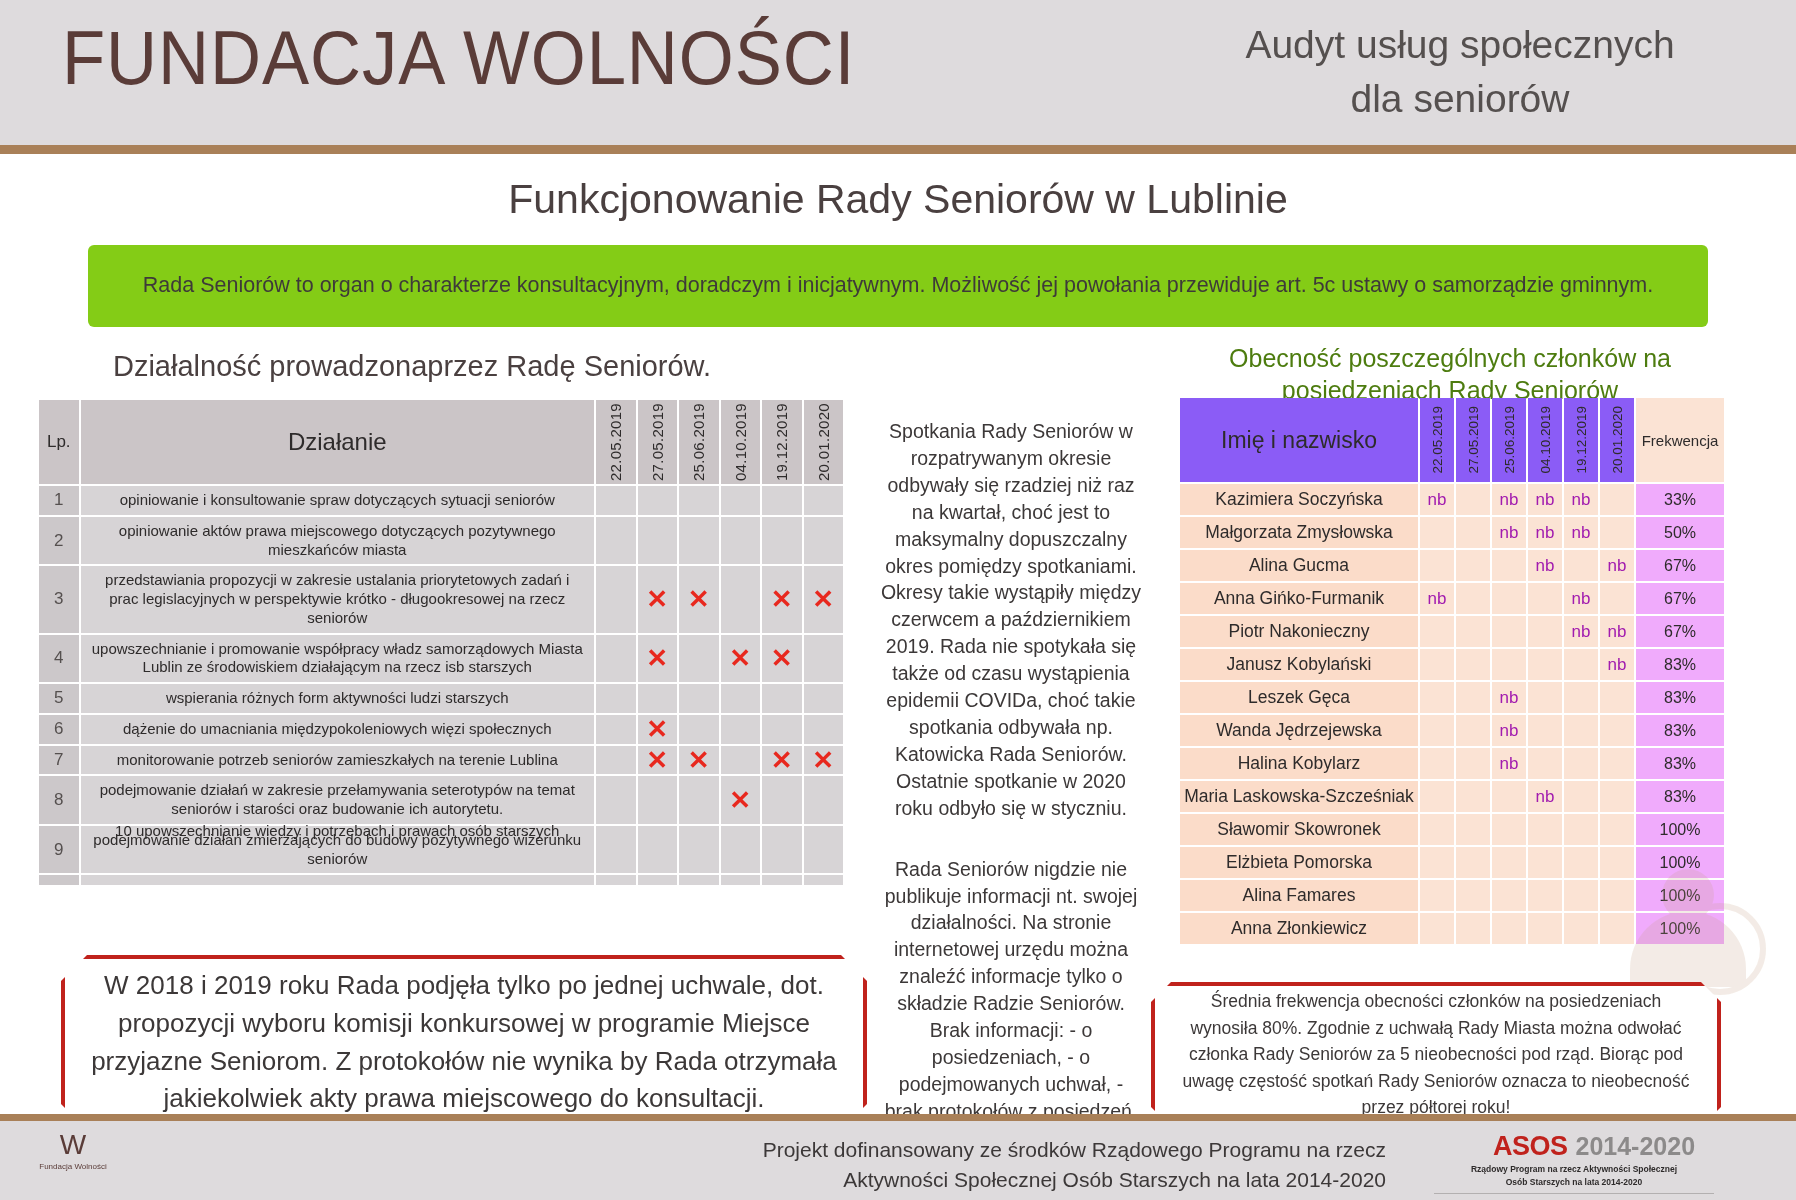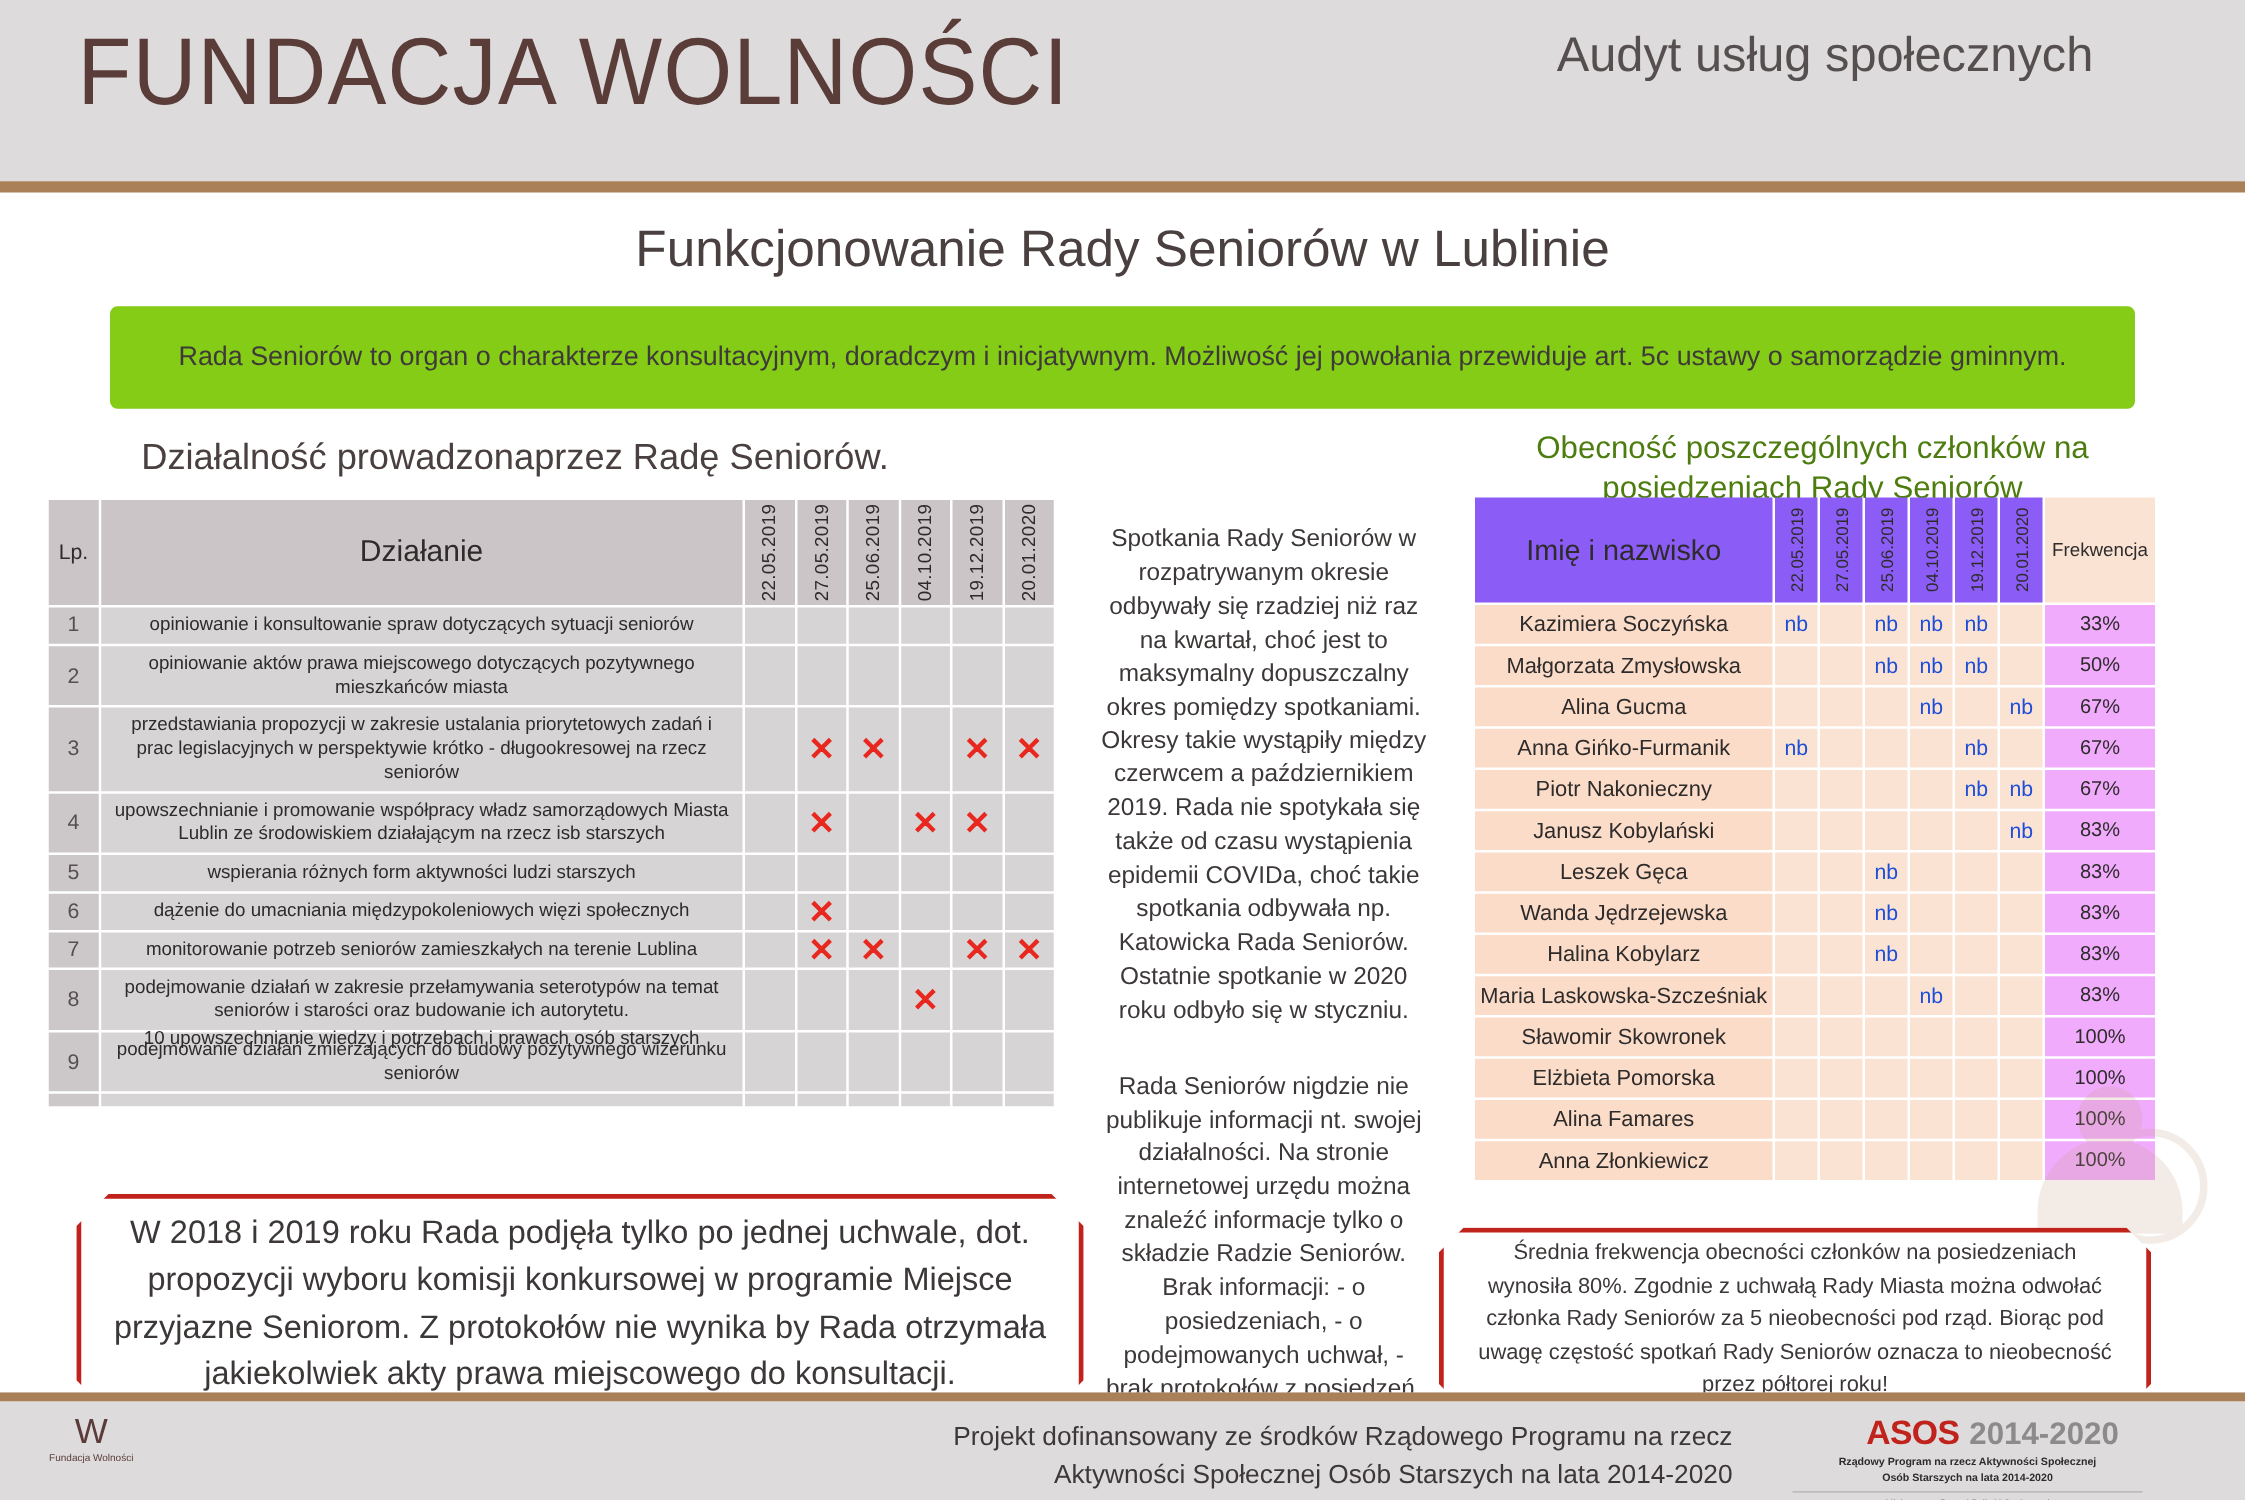--- a/index.html
+++ b/index.html
@@ -105,21 +105,21 @@
   .tbl-right th.c-name { width: 238px; font-size:23px; }
   .tbl-right th.c-dt { width: 34px; }
   .tbl-right th.c-frq { width: 88px; font-size:15px; background:#fbe3d4; }
   .tbl-right .vdate {
     writing-mode: vertical-rl; transform: rotate(180deg);
     font-size:13.5px; white-space:nowrap; margin:0 auto; display:block;
   }
   .tbl-right td { height: 31px; }
   .tbl-right td.name { text-align:center; font-size:17.5px; background:#fbdcc9; }
   .tbl-right td.cell { text-align:center; }
-  .nb { color:#1d4ed8; font-size:17px; }
+  .nb { color:#a21caf; font-size:17px; }
   .tbl-right td.frq { text-align:center; font-size:16px; background:#f0abfc; }
 
   
   .watermark {
     position:absolute; right:28px; bottom:205px; width:180px; height:175px;
     opacity:0.20; pointer-events:none;
   }
   .wm-circ { position:absolute; right:2px; bottom:0; width:92px; height:92px;
     border:6px solid #c6a184; border-radius:50%; }
   .wm-head { position:absolute; right:54px; bottom:74px; width:52px; height:52px;
@@ -170,20 +170,21 @@
 </style>
 </head>
 <body>
 
 <div class="page">
 
   <div class="header">
     <div class="brand">FUNDACJA WOLNOŚCI</div>
     <div class="header-sub">
       <div>Audyt usług społecznych</div>
+      <div>dla seniorów</div>
     </div>
   </div>
   <div class="header-rule"></div>
 
   <div class="section-title">Funkcjonowanie Rady Seniorów w Lublinie</div>
 
   <div class="intro-box">
     <p>Rada Seniorów to organ o charakterze konsultacyjnym, doradczym i inicjatywnym. Możliwość jej powołania przewiduje art. 5c ustawy o samorządzie gminnym.</p>
   </div>
 

